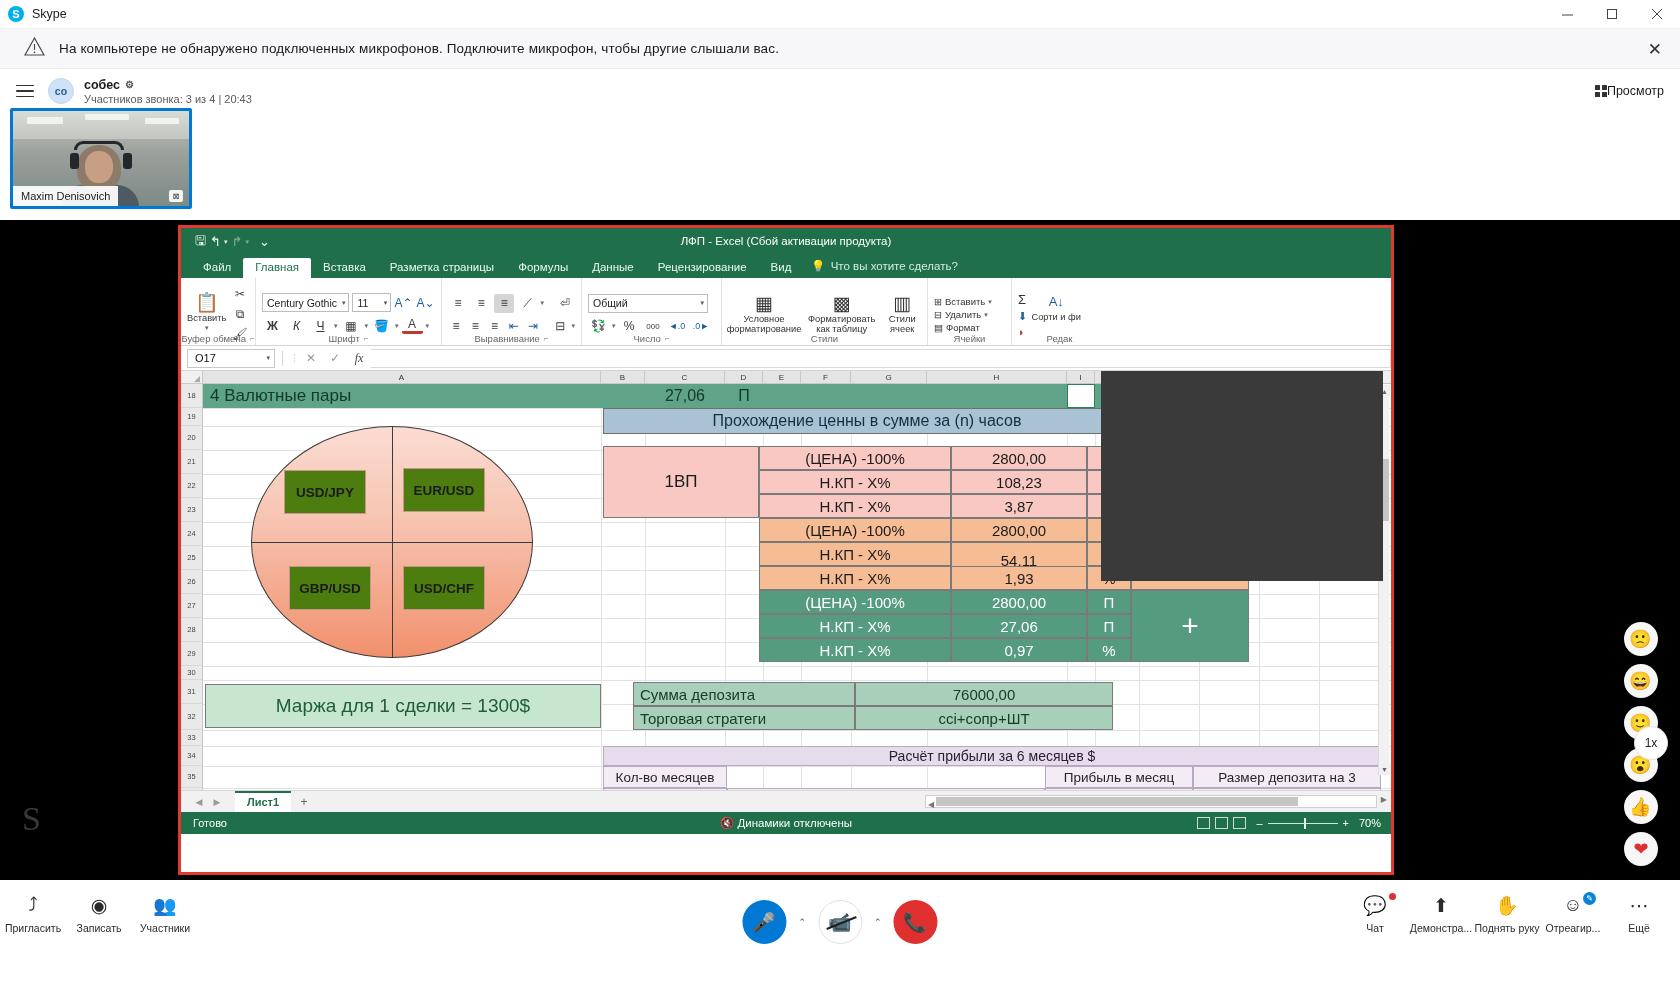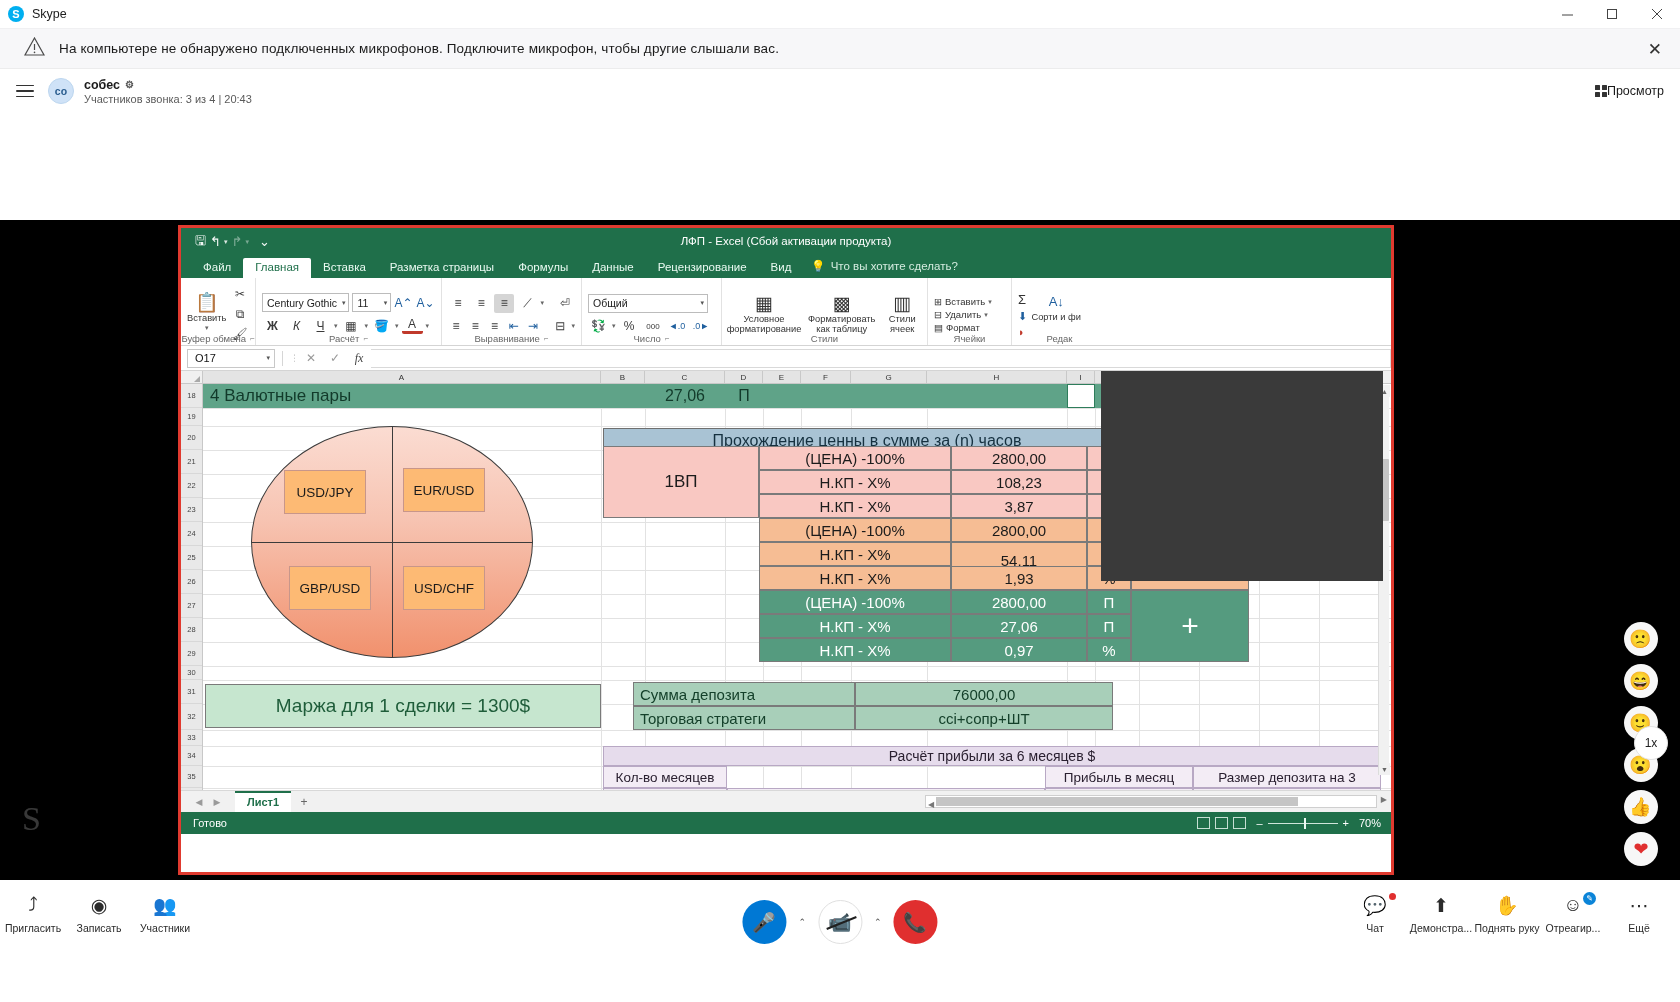--- a/index.html
+++ b/index.html
@@ -222,22 +222,22 @@
   
   .piewrap { position:absolute; left:48px; top:42px; width:282px; height:232px; }
   .pie {
     position:absolute; inset:0; border-radius:50%;
     background:linear-gradient(180deg,#fbdcd2 0%, #f7c4b2 40%, #f1916d 100%);
     border:1px solid #3b3b3b;
   }
   .pie .vsplit { position:absolute; left:50%; top:0; bottom:0; width:1px; background:#3b3b3b; }
   .pie .hsplit { position:absolute; top:50%; left:0; right:0; height:1px; background:#3b3b3b; }
   .pbox {
-    position:absolute; width:82px; height:44px; background:#fdba74; border:1px solid #c8968a;
-    display:flex; align-items:center; justify-content:center; font-size:13.5px; color:#1b1b1b;
+    position:absolute; width:82px; height:44px; background:#4d7c0f; border:1px solid #c8968a;
+    display:flex; align-items:center; justify-content:center; font-size:13.5px; color:#1b1b1b;font-weight:bold;
   }
 
   .tbl-head {
     background:#a9c3d4; border:1px solid #6f6f6f; text-align:center;
     font-size:16px; color:#15303f; display:flex; align-items:center; justify-content:center;
   }
   .t-cell {
     border:1px solid #7a7a7a; display:flex; align-items:center; justify-content:center;
     font-size:15px;
   }
@@ -408,20 +408,36 @@
       <span class="grid-ic">
           <i></i>
           <i></i>
           <i></i>
           <i></i>
         </span>
       <span>Просмотр</span>
     </div>
   </div>
 
+  <div class="selftile">
+    <div class="vidbg">
+      <div class="ceiling"></div>
+      <div class="light" style="left:14px;top:6px;width:36px;height:7px;"></div>
+      <div class="light" style="left:72px;top:3px;width:44px;height:6px;"></div>
+      <div class="light" style="left:132px;top:7px;width:34px;height:6px;"></div>
+      <div class="body"></div>
+      <div class="head"></div>
+      <div class="face"></div>
+      <div class="hs-band"></div>
+      <div class="hs-cup" style="left:57px"></div>
+      <div class="hs-cup" style="left:110px"></div>
+    </div>
+    <div class="namechip">Maxim Denisovich</div>
+    <div class="muteflag">⊠</div>
+  </div>
 
   <div class="stage">
 
     <div class="sky-watermark">S</div>
 
     <div class="shared">
 
       <div class="xl-top">
         <div class="xl-qat">
           <span class="qi">🖫</span>
@@ -489,21 +505,21 @@
             <span class="btn-icon" style="text-decoration:underline">Ч</span>
             <span class="mini-caret">▾</span>
             <span class="btn-icon">▦</span>
             <span class="mini-caret">▾</span>
             <span class="btn-icon" style="position:relative">🪣</span>
             <span class="mini-caret">▾</span>
             <span class="btn-icon" style="border-bottom:3px solid #c0392b;height:17px">A</span>
             <span class="mini-caret">▾</span>
           </div>
           <div class="rlabel">
-            <span>Расчёт</span>
+            <span>Шрифт</span>
               <span class="dl">⌐</span>
           </div>
         </div>
 
         <div class="rgroup" style="width:140px">
           <div class="rrow" style="padding-top:3px">
             <span class="btn-icon">≡</span>
             <span class="btn-icon">≡</span>
             <span class="btn-icon" style="background:#d5d5d5">≡</span>
             <span class="btn-icon">⟋</span>
@@ -701,21 +717,21 @@
               <div class="pie">
                 <div class="vsplit"></div>
                 <div class="hsplit"></div>
               </div>
               <div class="pbox" style="left:33px;top:44px">USD/JPY</div>
               <div class="pbox" style="left:152px;top:42px">EUR/USD</div>
               <div class="pbox" style="left:38px;top:140px">GBP/USD</div>
               <div class="pbox" style="left:152px;top:140px">USD/CHF</div>
             </div>
 
-            <div class="xcell tbl-head" style="left:400px;top:44px;width:528px;height:26px">Прохождение ценны в сумме за (n) часов</div>
+            <div class="xcell tbl-head" style="left:400px;top:24px;width:528px;height:26px">Прохождение ценны в сумме за (n) часов</div>
             <div class="xcell tbl-head" style="left:928px;top:36px;width:66px;height:26px;font-size:15px">2800</div>
             <div class="xcell tbl-head" style="left:994px;top:36px;width:52px;height:26px;font-size:15px">П</div>
 
             <div class="xcell t-cell pink" style="left:400px;top:62px;width:156px;height:72px;font-size:17px">1ВП</div>
             <div class="xcell t-cell pink" style="left:556px;top:62px;width:192px;height:24px">(ЦЕНА) -100%</div>
             <div class="xcell t-cell pink" style="left:748px;top:62px;width:136px;height:24px">2800,00</div>
             <div class="xcell t-cell pink" style="left:884px;top:62px;width:44px;height:24px">П</div>
             <div class="xcell t-cell pink" style="left:556px;top:86px;width:192px;height:24px">Н.КП - X%</div>
             <div class="xcell t-cell pink" style="left:748px;top:86px;width:136px;height:24px">108,23</div>
             <div class="xcell t-cell pink" style="left:884px;top:86px;width:44px;height:24px">П</div>
@@ -780,20 +796,24 @@
         <span class="addsheet">+</span>
         <div class="hscroll">
           <span class="hsarr" style="left:2px">◀</span>
           <div class="hsth" style="left:10px"></div>
         </div>
         <span class="hsarr" style="right:4px">▶</span>
       </div>
 
       <div class="statusbar">
         <span>Готово</span>
+        <span class="status-mid">
+          <span>🔇</span>
+          <span>Динамики отключены</span>
+        </span>
         <span class="status-right">
           <span class="vmode">
             <i></i>
             <i></i>
             <i></i>
           </span>
           <span class="zoomsl">
             <span>–</span>
             <span class="slide-track">
                 <span class="slide-knob"></span>

